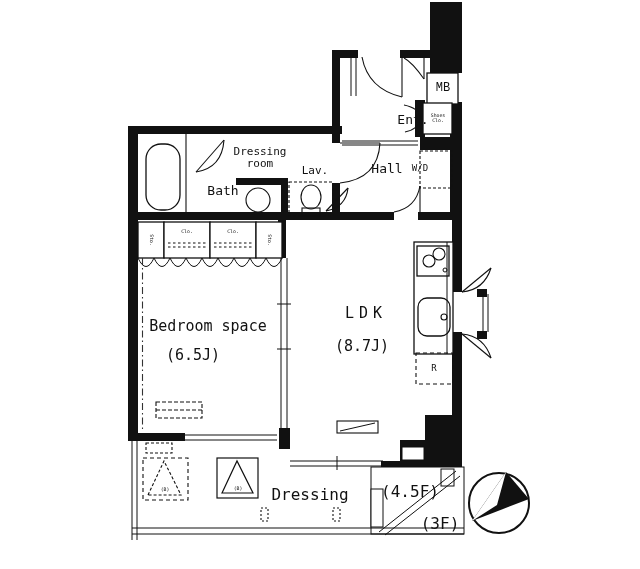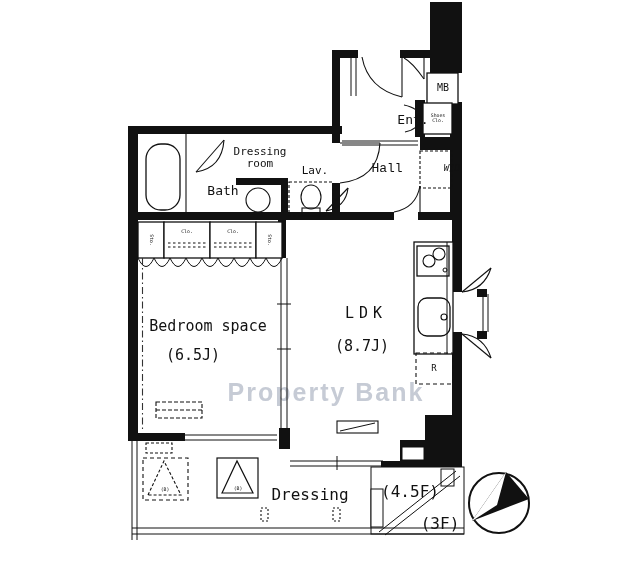--- a/index.html
+++ b/index.html
@@ -2,39 +2,38 @@
 <html><head>
 <meta charset="utf-8">
 <style>
   html,body{margin:0;padding:0;background:#ffffff;}
   #stage{position:relative;width:640px;height:569px;background:#fff;overflow:hidden;
          font-family:"DejaVu Sans Mono","Liberation Mono",monospace;}
   #linework{position:absolute;left:0;top:0;z-index:2;}
   .lbl{position:absolute;z-index:3;transform:translate(-50%,-50%);white-space:nowrap;
        color:#111;line-height:1.05;text-align:center;}
   .fs6{font-size:6px;transform:translate(-50%,-50%) scale(.8);}
-  .fs8{font-size:10px;}
+  .fs8{font-size:12px;font-family:Liberation Mono, monospace;}
   .fs9{font-size:9px;}
   .fs11{font-size:11px;}
   .fs12{font-size:16px;}
   .fs13{font-size:13px;}
   .fs15{font-size:15px;}
   .fs16{font-size:16px;}
   .rot{transform:translate(-50%,-50%) rotate(90deg) scale(.8);}
   .ls{letter-spacing:5px;}
   #watermark{position:absolute;z-index:1;transform:translate(-50%,-50%);
        font-family:"Liberation Sans","DejaVu Sans",sans-serif;
        font-weight:bold;font-size:25px;letter-spacing:2px;white-space:nowrap;}
 </style>
 </head>
 <body>
 
 <div id="stage">
 
-  <div id="watermark" style="left:326px;top:392px;color:#c6cbd5;">Property Bank</div>
 
   <svg id="linework" width="640" height="569" viewBox="0 0 640 569">
 
     <g fill="#111" stroke="none">
       <rect x="430" y="2" width="32" height="71"></rect>
       <rect x="450" y="102" width="12" height="112"></rect>
       <rect x="415" y="100" width="10" height="37"></rect>
       <rect x="420" y="137" width="32" height="13"></rect>
       <rect x="332" y="50" width="8" height="93"></rect>
       <rect x="332" y="183" width="8" height="37"></rect>
@@ -161,22 +160,22 @@
       <polygon points="506,472 472,521 497,505" fill="#fff"></polygon>
     </g>
   </svg>
 
   <div class="lbl fs8" style="left:443px;top:88px;">MB</div>
   <div class="lbl fs6" style="left:438px;top:118px;">
     <span>Shoes</span><br>
     <span>Clo.</span>
   </div>
   <div class="lbl fs13" style="left:369px;top:120px;margin-left:44px;">Ent.</div>
-  <div class="lbl fs13" style="left:387px;top:169px;font-family:Liberation Mono, monospace;">Hall</div>
-  <div class="lbl fs9" style="left:452px;top:169px;font-style:italic;">W/D</div>
+  <div class="lbl fs13" style="left:387px;top:169px;">Hall</div>
+  <div class="lbl fs9" style="left:420px;top:169px;">W/D</div>
   <div class="lbl fs11" style="left:260px;top:158px;">
     <span>Dressing</span><br>
     <span>room</span>
   </div>
   <div class="lbl fs11" style="left:315px;top:171px;">Lav.</div>
   <div class="lbl fs13" style="left:207px;top:191px;margin-left:16px;">Bath</div>
   <div class="lbl fs6 rot" style="left:151px;top:240px;">Sto.</div>
   <div class="lbl fs6" style="left:187px;top:232px;">Clo.</div>
   <div class="lbl fs6" style="left:233px;top:232px;">Clo.</div>
   <div class="lbl fs6 rot" style="left:269px;top:240px;">Sto.</div>

